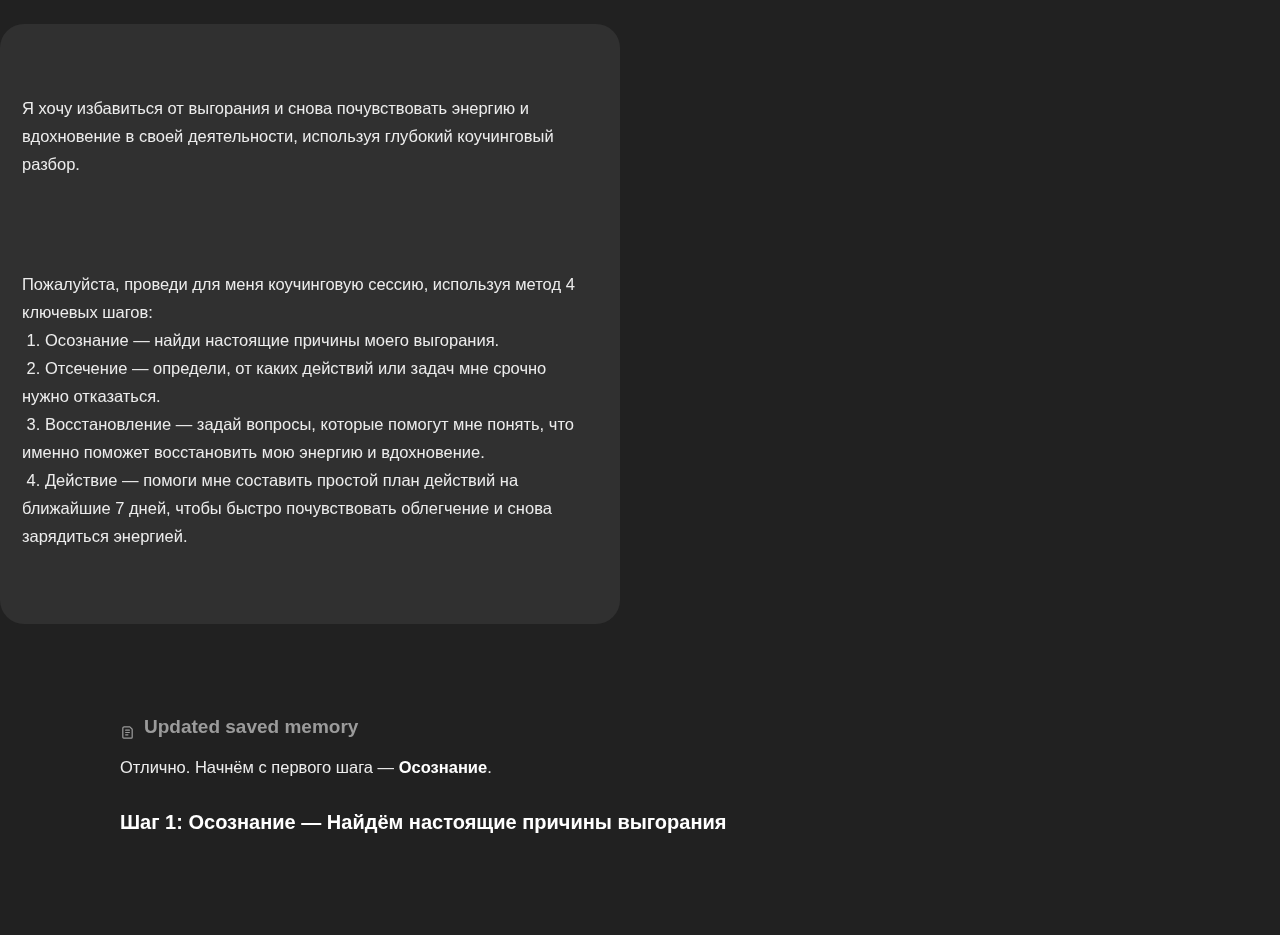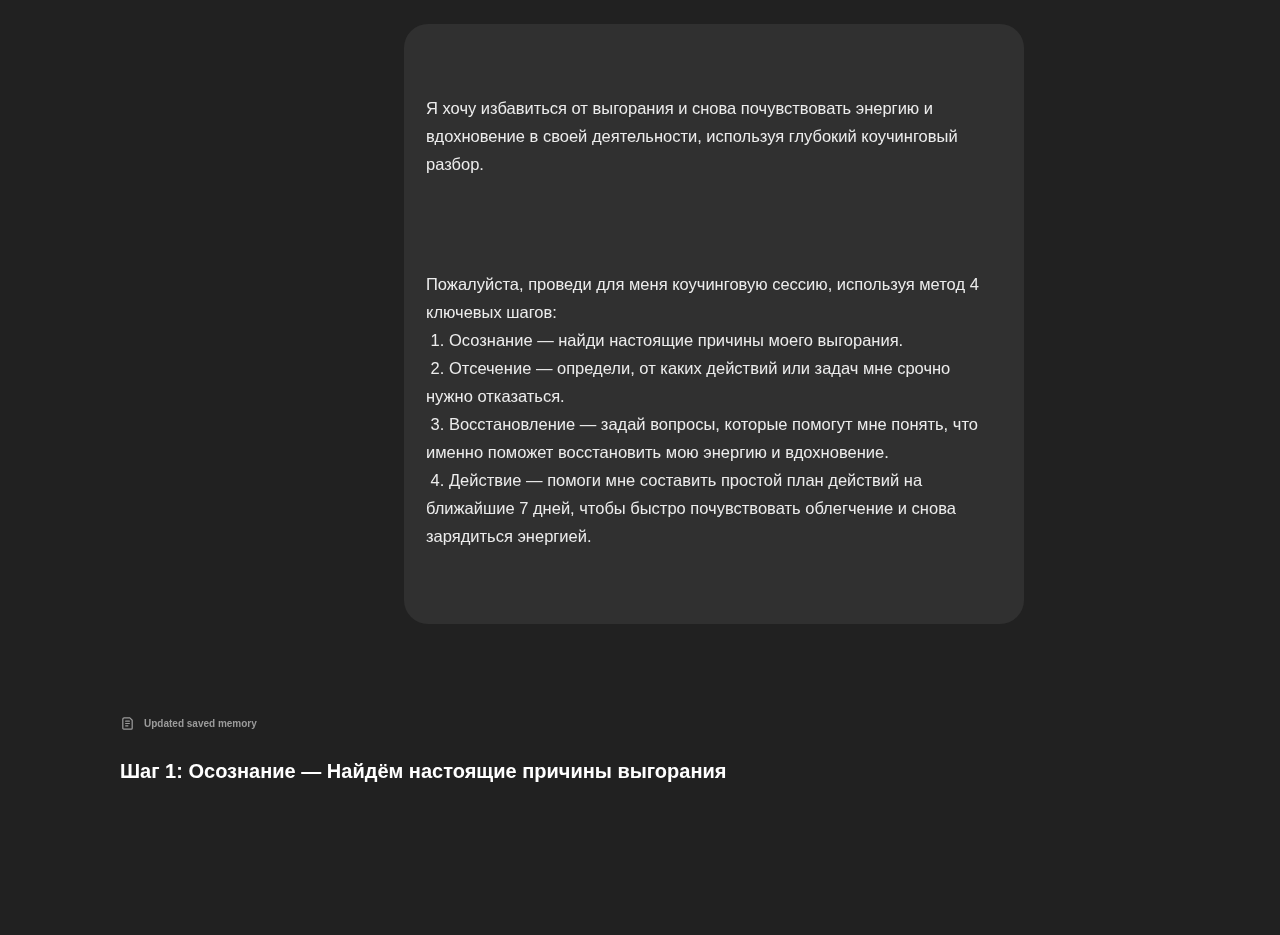--- a/index.html
+++ b/index.html
@@ -17,21 +17,20 @@
   }
   .conversation {
     width: 1280px;
     height: 935px;
     position: relative;
     box-sizing: border-box;
   }
   
   .user-row {
     display: flex;
-    justify-content: flex-end;
     padding: 24px 256px 0 0;
   }
   .user-bubble {
     background: #303030;
     border-radius: 24px;
     padding: 14px 24px 18px 22px;
     max-width: 620px;
     box-sizing: border-box;
     font-size: 16.5px;
     line-height: 28px;
@@ -45,24 +44,24 @@
   .user-bubble p.gap {
     margin-top: 36px;
   }
   
   .assistant {
     padding: 0 260px 0 120px;
     margin-top: 92px;
   }
   .memory-note {
     display: flex;
-    align-items: center;
+    align-items: flex-end;
     gap: 9px;
     color: #9b9b9b;
-    font-size: 10px;
+    font-size: 19px;
     font-weight: bold;
     margin-bottom: 14px;
   }
   .memory-icon {
     width: 15px;
     height: 15px;
     display: inline-block;
     position: relative;
     flex: none;
   }
@@ -105,17 +104,18 @@
     <div class="memory-note">
       <span class="memory-icon">
         <svg width="15" height="15" viewBox="0 0 16 16" fill="none" xmlns="http://www.w3.org/2000/svg">
           <path d="M3 13V3.5C3 2.67 3.67 2 4.5 2H10.5L13 4.5V13C13 13.55 12.55 14 12 14H4C3.45 14 3 13.55 3 13Z" stroke="#9b9b9b" stroke-width="1.3" stroke-linejoin="round"></path>
           <path d="M6 5.5H10M6 8H10M6 10.5H8.5" stroke="#9b9b9b" stroke-width="1.2" stroke-linecap="round"></path>
         </svg>
       </span>
       <span>Updated saved memory</span>
     </div>
 
+    <p><span>Отлично. Начнём с первого шага — </span><b>Осознание</b><span>.</span></p>
 
     <h3>Шаг 1: Осознание — Найдём настоящие причины выгорания</h3>
 
   </div>
 </div>
 
 </body></html>

